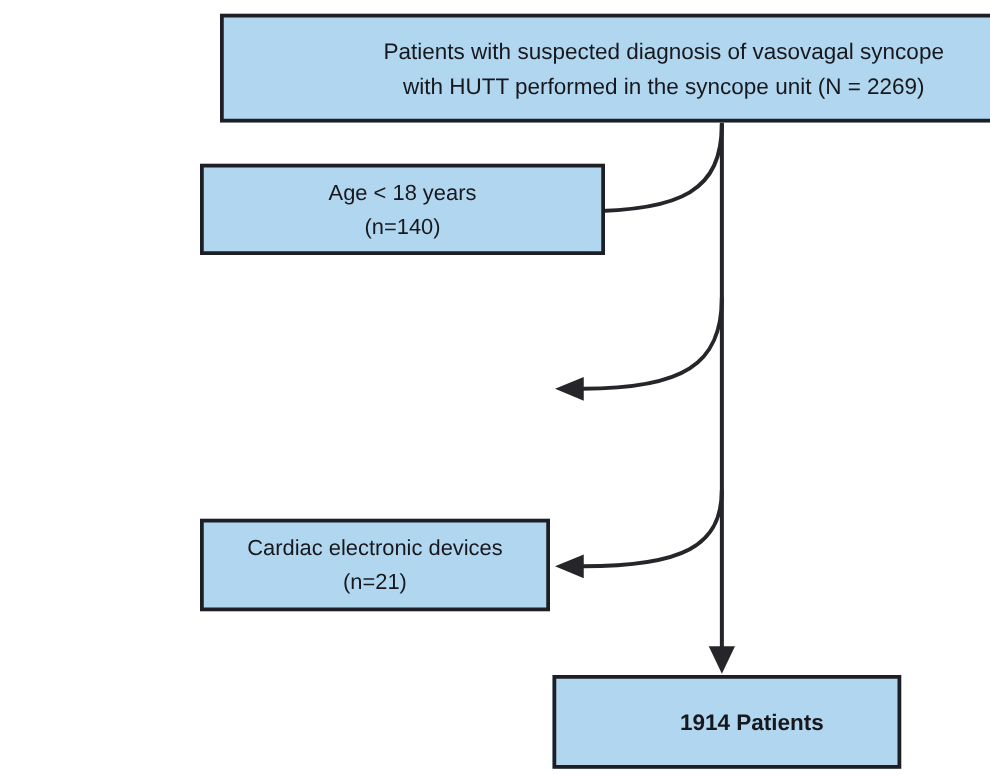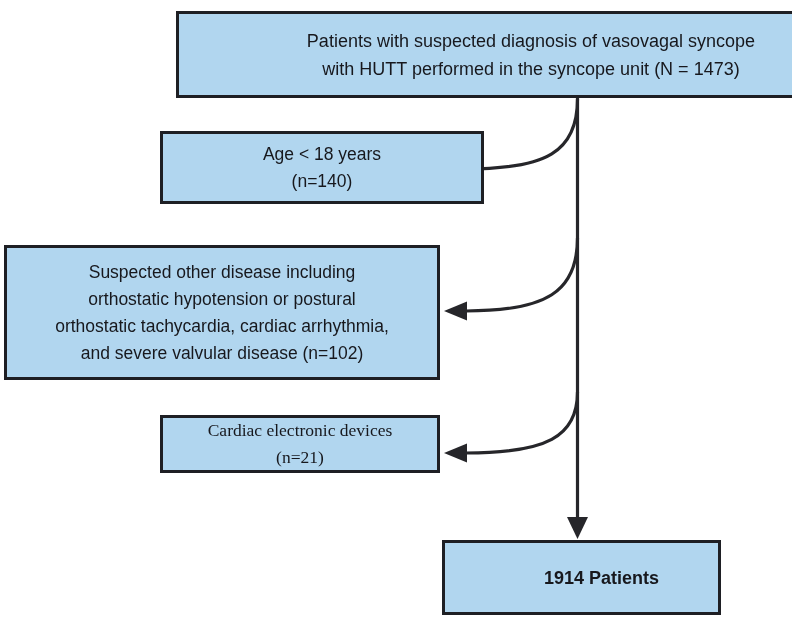--- a/index.html
+++ b/index.html
@@ -60,24 +60,23 @@
     line-height: 27px;
   }
   .box-other {
     left: 4px; top: 245px;
     width: 436px; height: 135px;
     font-size: 17.5px;
     line-height: 27px;
   }
   .box-devices {
     left: 160px; top: 415px;
-    width: 280px; height: 58px;
+    width: 280px; height: 74px;
     font-size: 17.5px;
     line-height: 27px;
-    font-family: Liberation Serif, serif;
   }
   .box-result {
     left: 442px; top: 540px;
     width: 279px; height: 75px;
     font-size: 18px;
     font-weight: 700;
     line-height: 28px;
     padding-left: 40px;
   }
 </style>
@@ -96,34 +95,28 @@
 
     <path d="M577.5 238 C577.5 292 546 311 466 311"></path>
     <polygon points="444,311 467,301.5 467,320.5"></polygon>
 
     <path d="M577.5 392 C577.5 437 546 453 466 453"></path>
     <polygon points="444,453 467,443.5 467,462.5"></polygon>
   </svg>
 
   <div class="node box-population">
     <div class="ln">Patients with suspected diagnosis of vasovagal syncope</div>
-    <div class="ln">with HUTT performed in the syncope unit (N = 1473)</div>
+    <div class="ln">with HUTT performed in the syncope unit (N = 2269)</div>
   </div>
 
   <div class="node box-age">
     <div class="ln">Age &lt; 18 years</div>
     <div class="ln">(n=140)</div>
   </div>
 
-  <div class="node box-other">
-    <div class="ln">Suspected other disease including</div>
-    <div class="ln">orthostatic hypotension or postural</div>
-    <div class="ln">orthostatic tachycardia, cardiac arrhythmia,</div>
-    <div class="ln">and severe valvular disease (n=102)</div>
-  </div>
 
   <div class="node box-devices">
     <div class="ln">Cardiac electronic devices</div>
     <div class="ln">(n=21)</div>
   </div>
 
   <div class="node box-result">
     <div class="ln">1914 Patients</div>
   </div>
 

